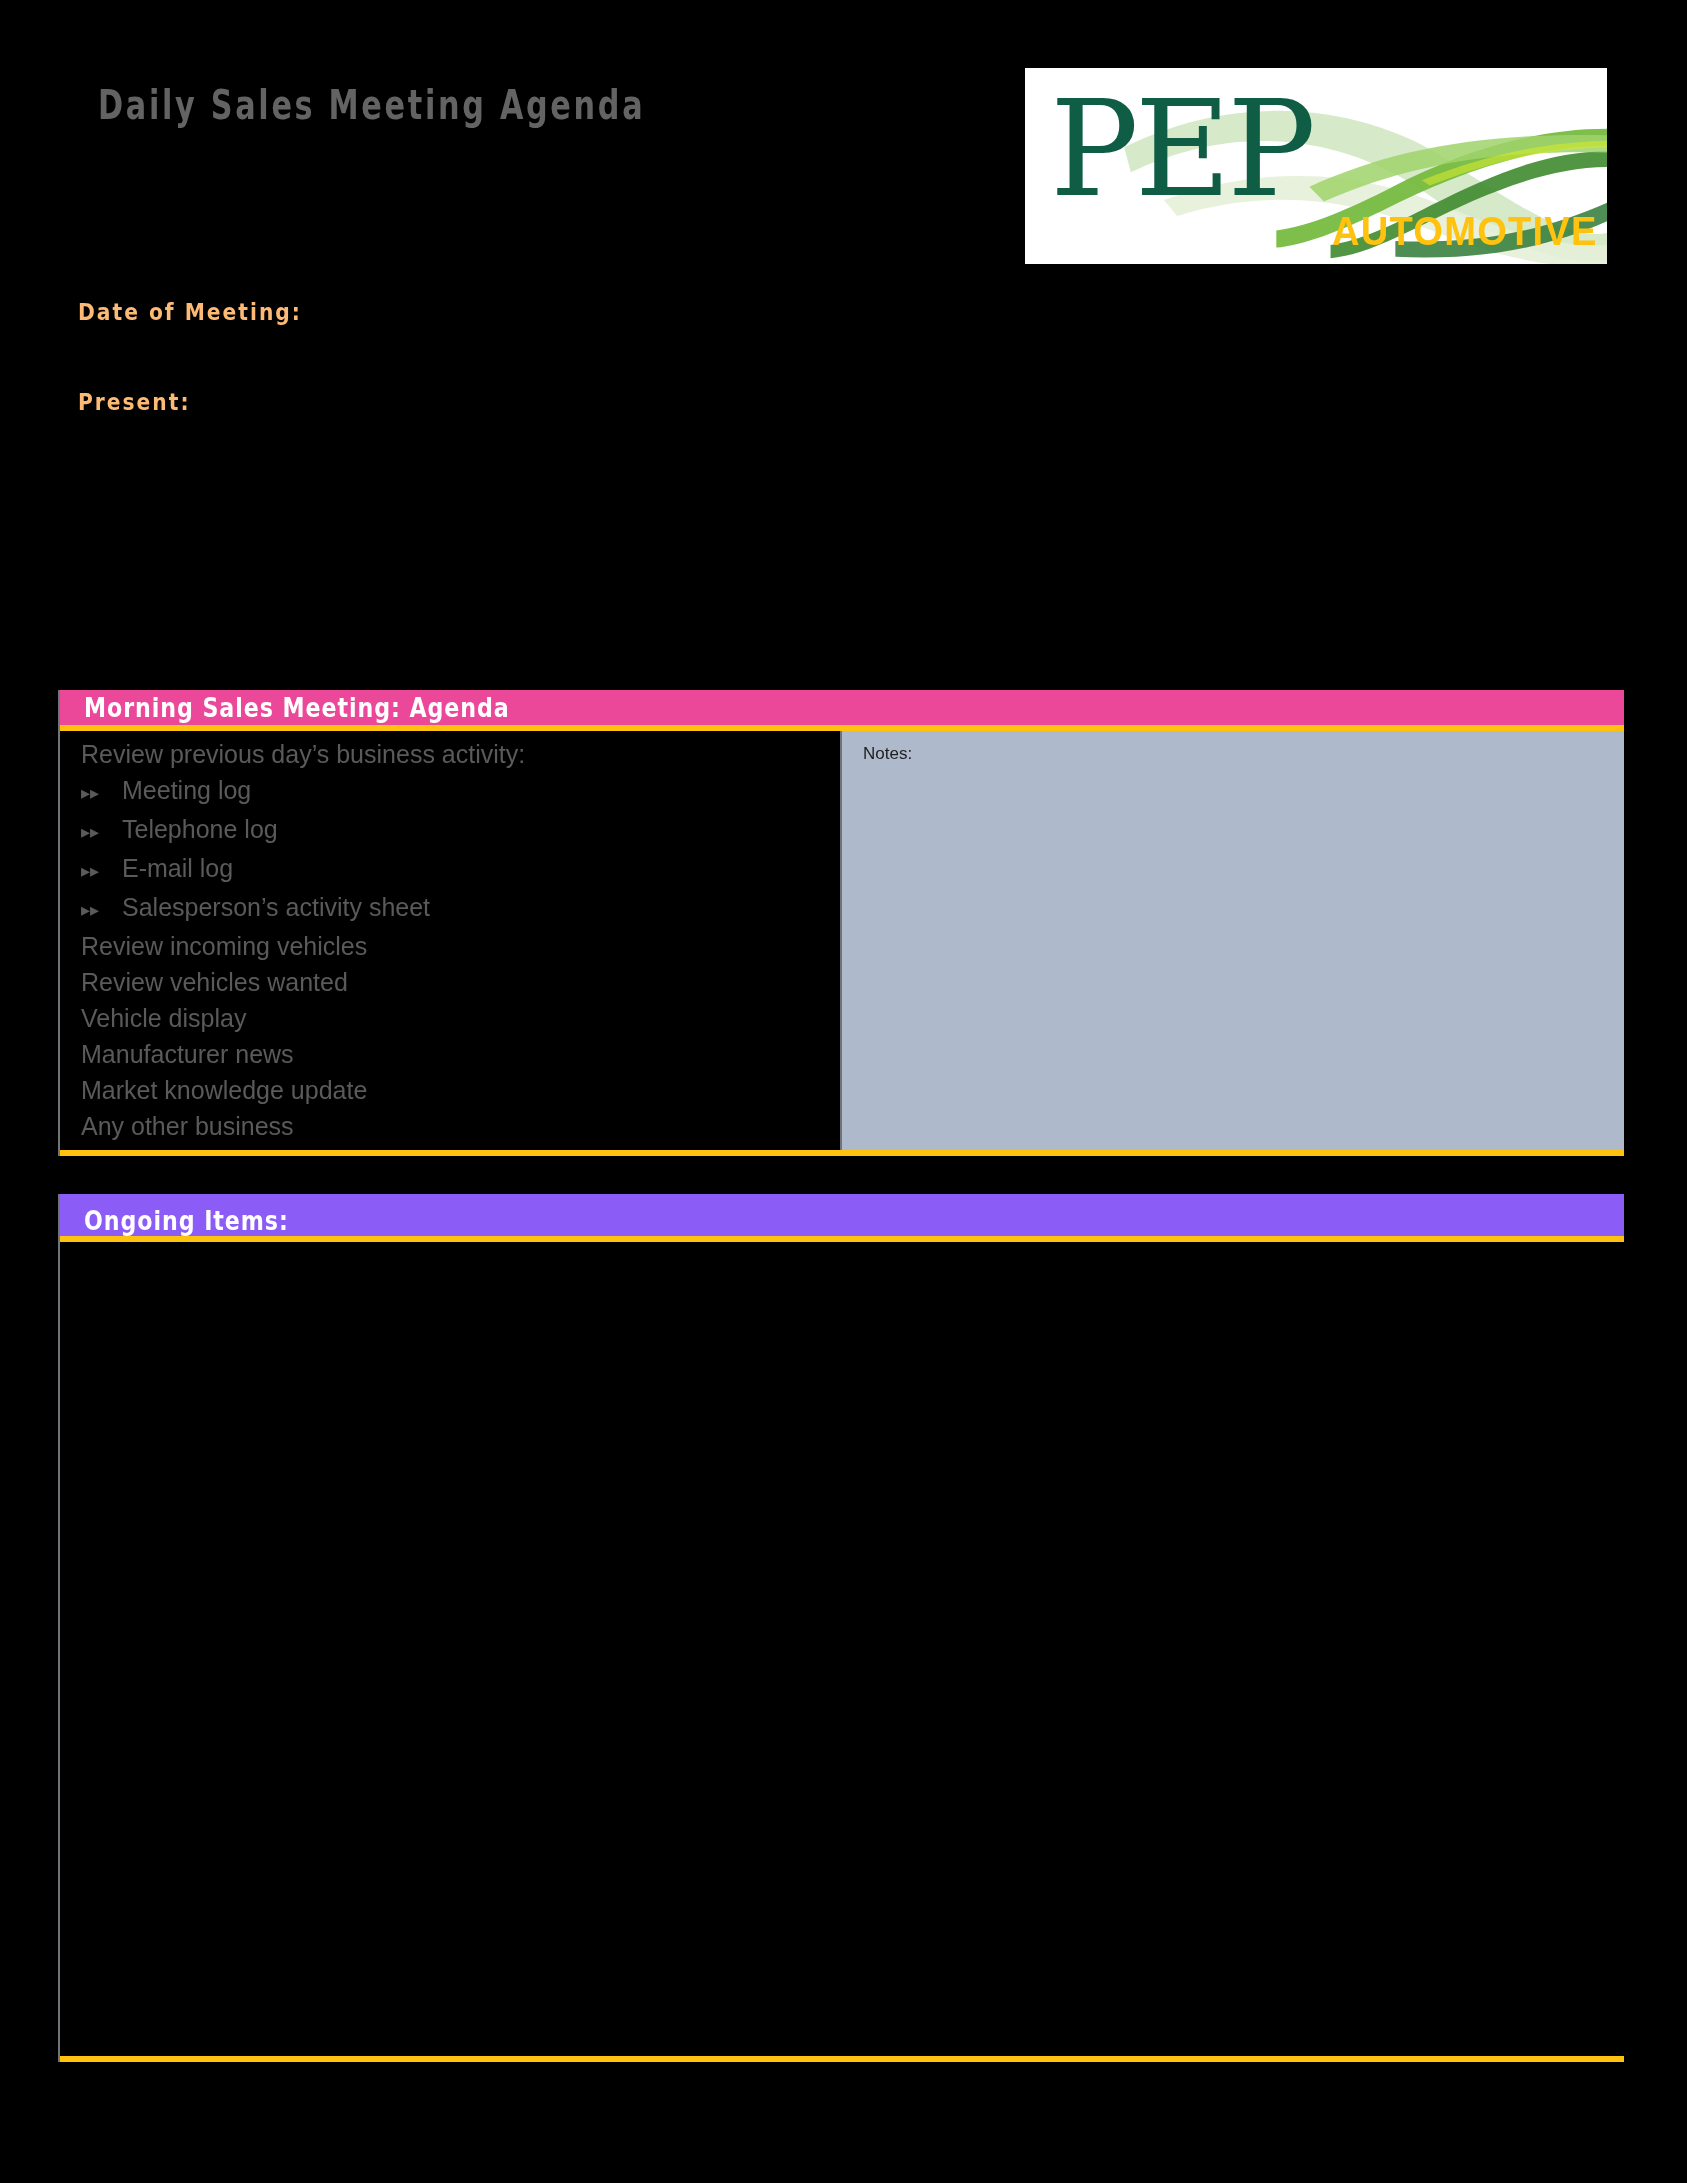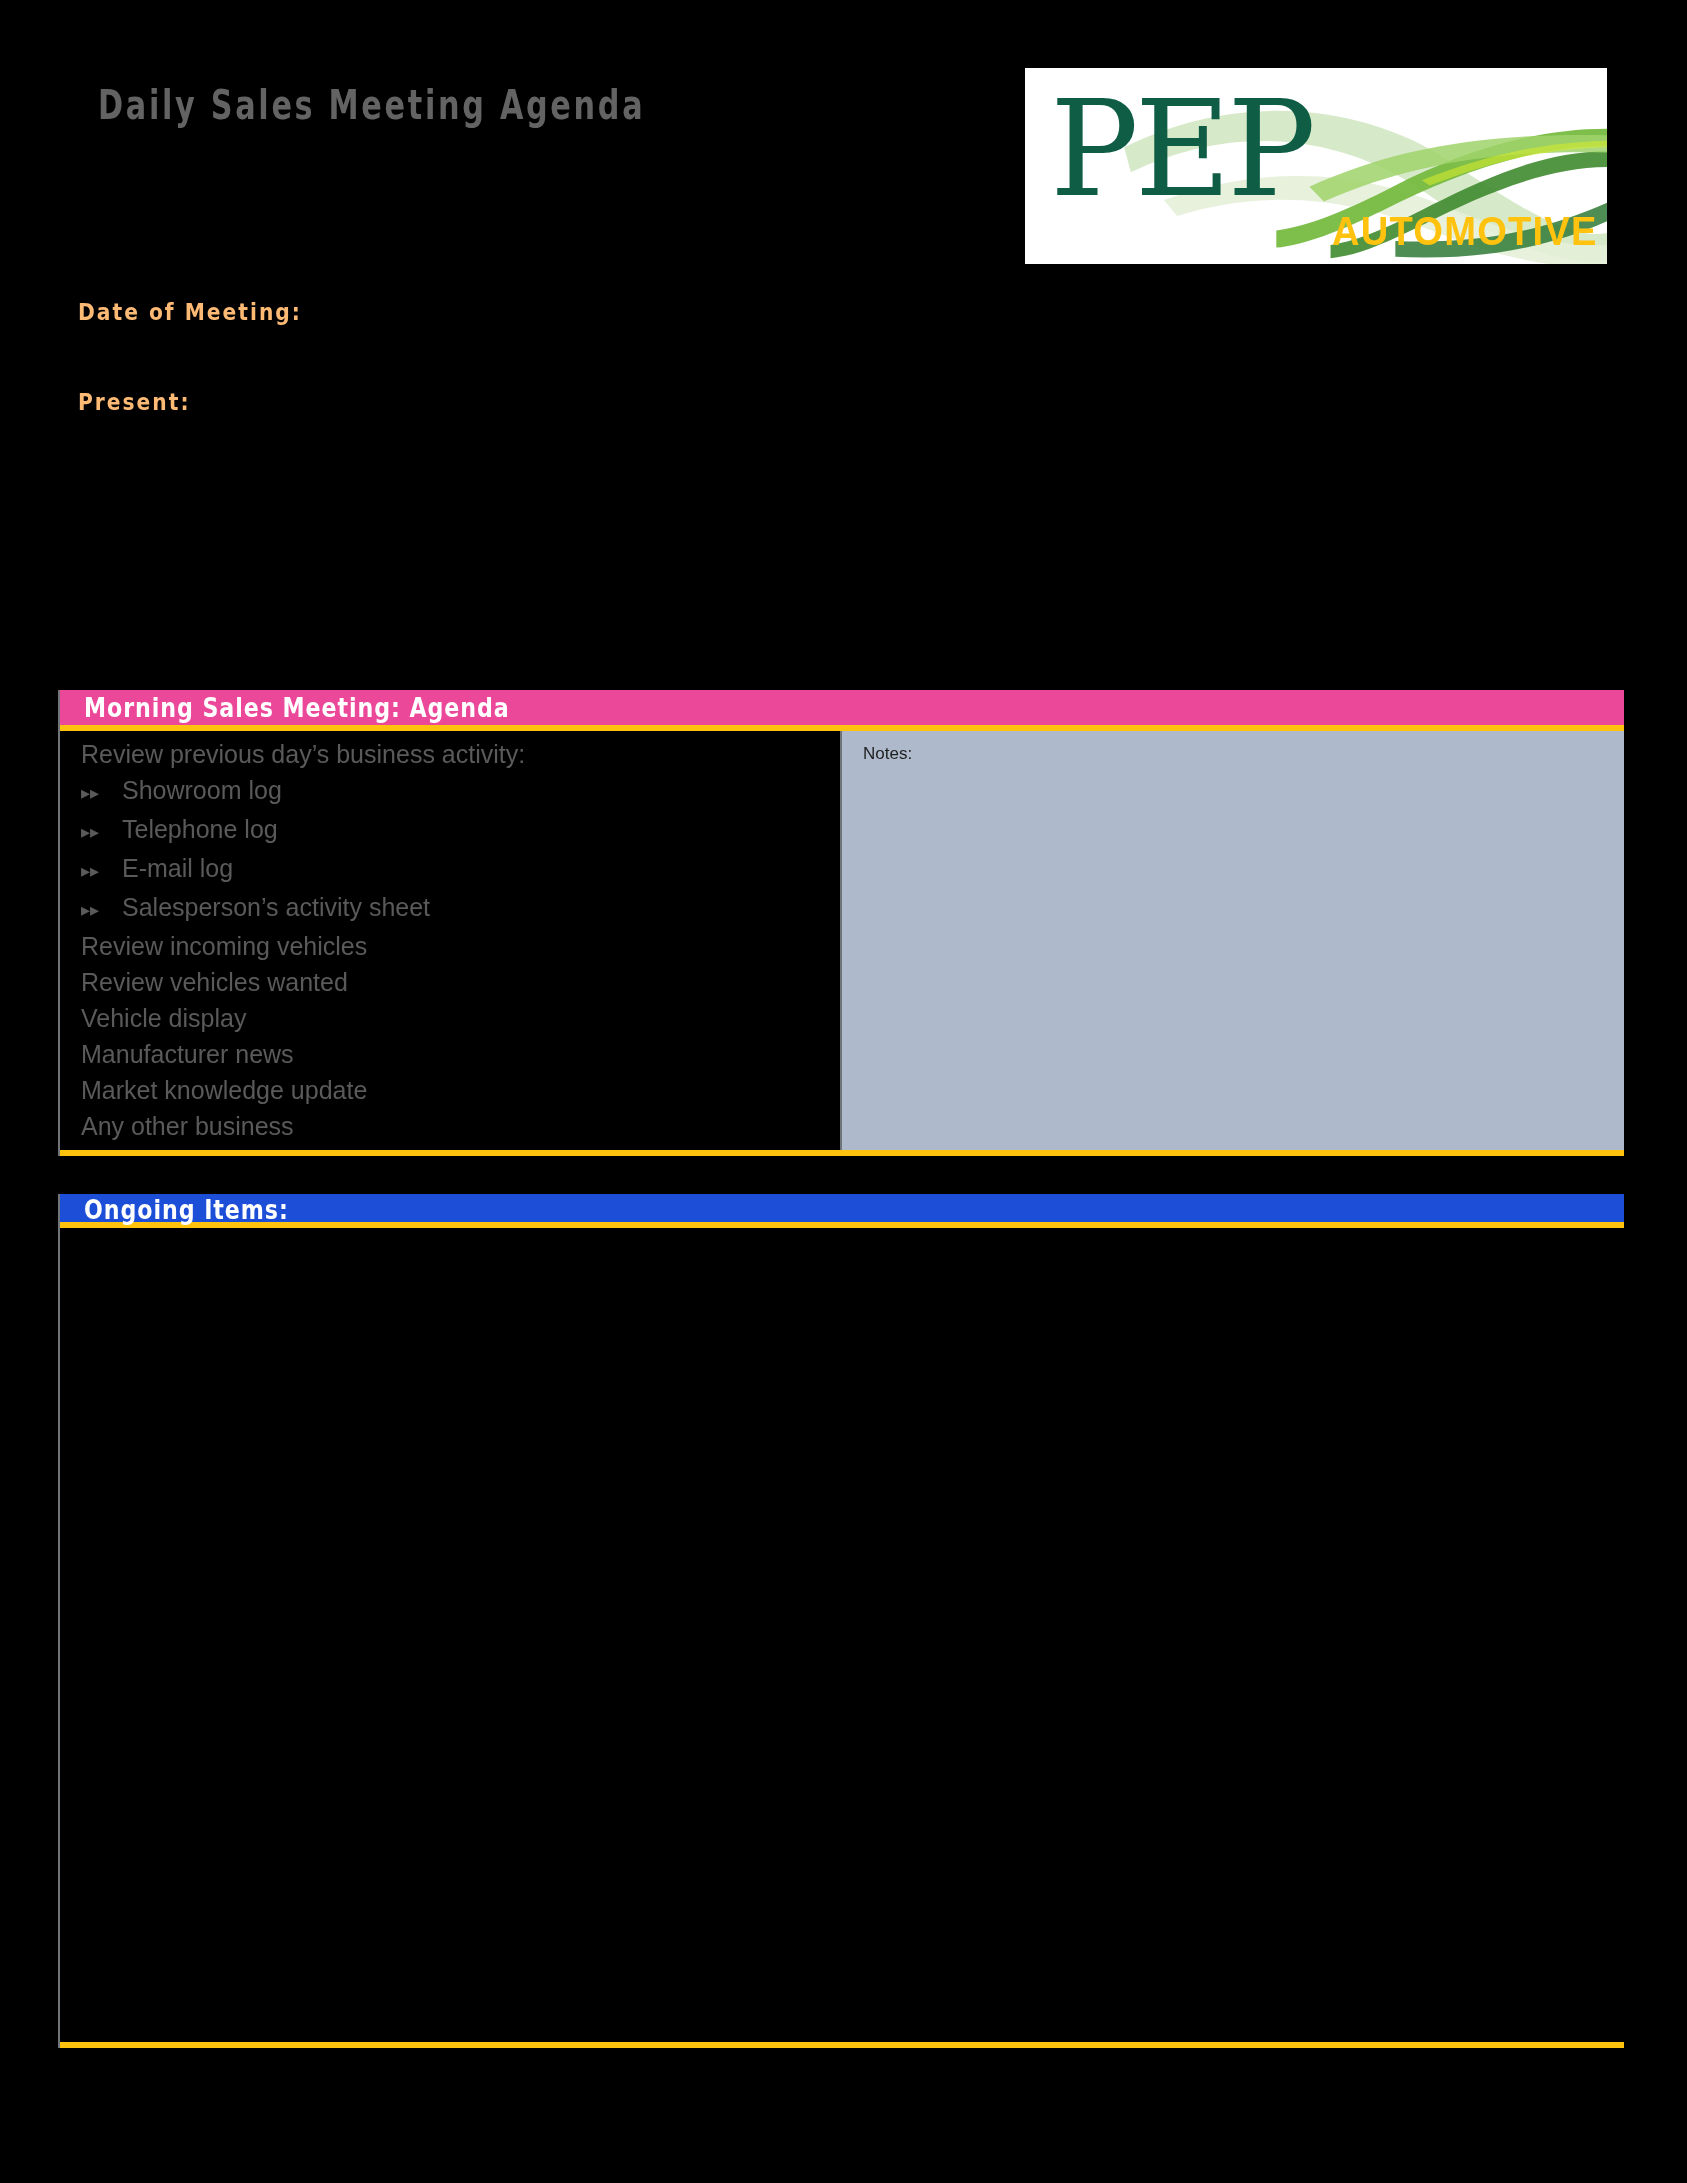--- a/index.html
+++ b/index.html
@@ -175,25 +175,25 @@
   
   #ongoing-table {
     position: absolute;
     left: 58px;
     top: 1194px;
     width: 1566px;
     border-left: 2px solid #6f7479;
     box-sizing: border-box;
   }
   #ongoing-header-bar {
-    height: 34px;
-    background: #1d4ed8;
-    border-bottom: 6px solid #ffc20e;
-    display: flex;
-    align-items: flex-start;
+    height: 48px;
+    background: #8b5cf6;
+    border-bottom: 6px solid #ffc20e;
+    display: flex;
+    align-items: flex-end;
     box-sizing: border-box;
   }
   #ongoing-header-title {
     color: #ffffff;
     font-size: 26.5px;
     font-weight: bold;
     letter-spacing: 1px;
     margin-left: 24px;
     font-family: "DejaVu Sans Condensed", "Liberation Sans Narrow", "Liberation Sans", sans-serif;
     white-space: nowrap;
@@ -243,21 +243,21 @@
   </div>
 
   <div id="agenda-body">
 
     <div id="agenda-col-items">
 
       <div class="agenda-item">Review previous day’s business activity:</div>
 
       <div class="agenda-item sub">
         <span class="sub-marker">▸▸</span>
-        <span>Showroom log</span>
+        <span>Meeting log</span>
       </div>
 
       <div class="agenda-item sub">
         <span class="sub-marker">▸▸</span>
         <span>Telephone log</span>
       </div>
 
       <div class="agenda-item sub">
         <span class="sub-marker">▸▸</span>
         <span>E-mail log</span>

